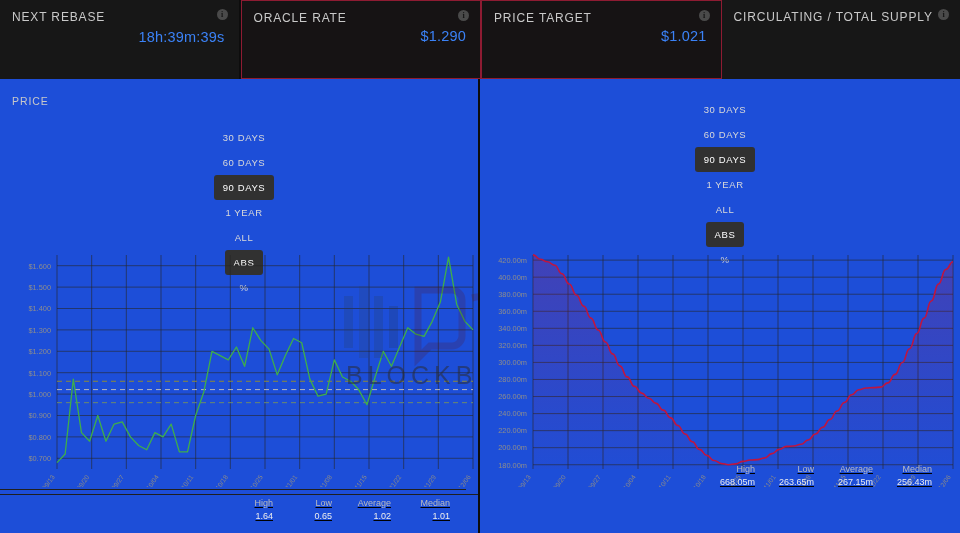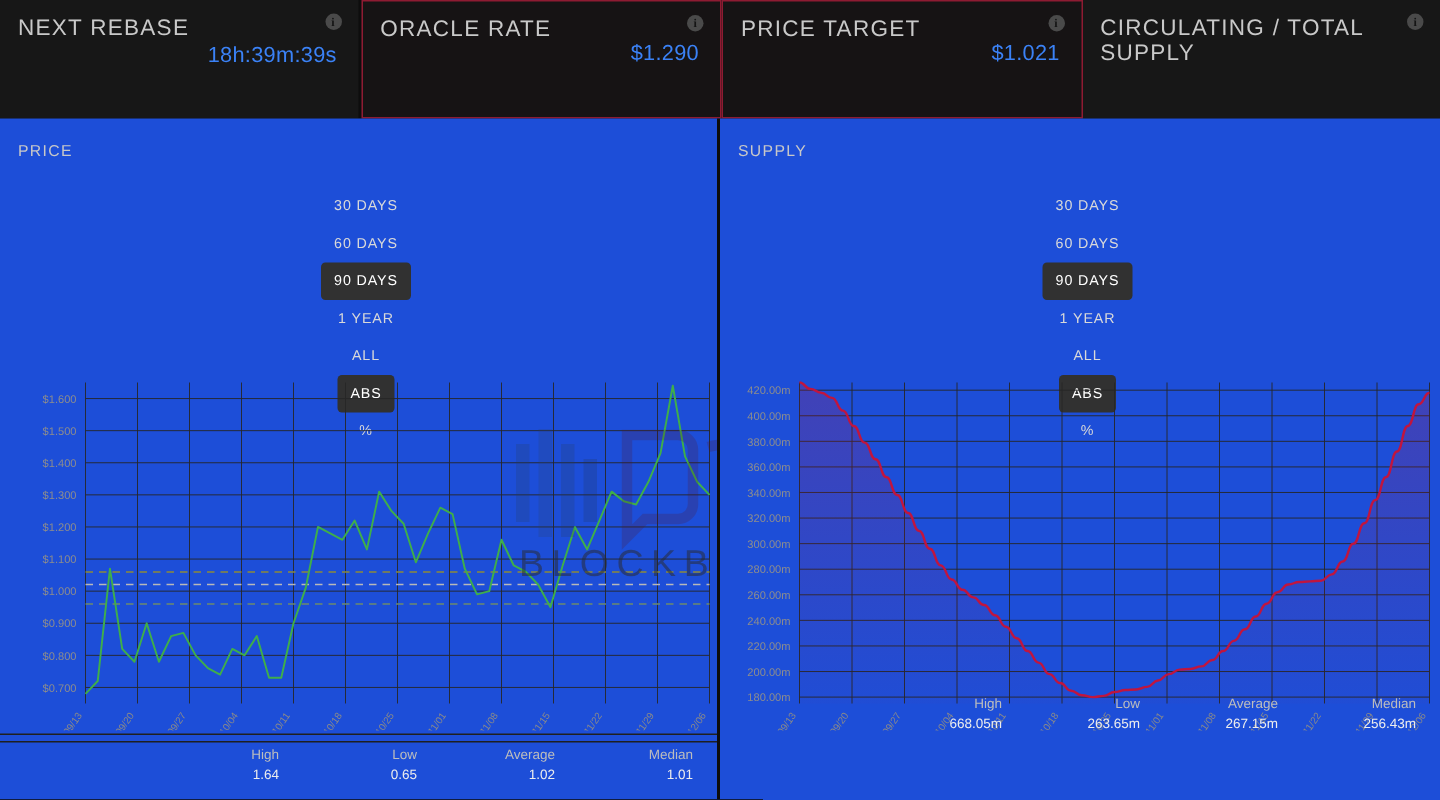--- a/index.html
+++ b/index.html
@@ -14,21 +14,21 @@
   
   .statbar { display: flex; height: 79px; width: 960px; background: #171717; }
   .stat {
     position: relative; flex: 1 1 0; height: 79px;
     background: #171717; padding: 10px 14px 0 12px;
     border-right: 2px solid #0d0d0d;
   }
   .stat:last-child { border-right: none; }
   .stat.highlight { border: 1px solid #8e1b32; background: #161314; }
   .stat-label {
-    font-size: 15px; letter-spacing: .85px; color: #c9c9c9;
+    font-size: 12px; letter-spacing: .85px; color: #c9c9c9;
     text-transform: uppercase; font-weight: 400;
   }
   .stat-value {
     position: absolute; right: 14px; bottom: 34px;
     font-size: 14.5px; font-weight: normal; color: #3b82f6; letter-spacing: .2px;
   }
   .info-icon {
     position: absolute; top: 9px; right: 11px;
     width: 11px; height: 11px; border-radius: 50%;
     background: #4a4a4a; color: #141414;
@@ -60,22 +60,22 @@
   .chart-wrap { position: absolute; left: 0; top: 168px; width: 481px; height: 240px; }
   .chart-svg { display: block; }
   .axis-label { font-size: 7.4px; fill: #8d8d8d; font-family: "Liberation Sans", sans-serif; }
   .xaxis-label {
     font-size: 6.6px; fill: #8a8a8a; font-family: "Liberation Sans", sans-serif;
   }
   .gridline { stroke: #262626; stroke-width: .6; }
 
   
   .statfoot {
-    position: absolute; bottom: 0; right: 0; display: flex;
-    padding: 8px 16px 12px 0; gap: 40px;
+    position: absolute; bottom: 0; right: 12px; display: flex;
+    padding: 8px 16px 12px 0; gap: 7px; text-decoration: underline;
   }
   .statfoot.left-panel { border-top: 1px solid #202020; width: 481px; justify-content: flex-end; }
   .sf-col { min-width: 52px; text-align: right; }
   .sf-key { font-size: 9px; color: #bdbdbd; margin-bottom: 3px; }
   .sf-val { font-size: 9px; color: #ededed; }
 
   .divider-line {
     position: absolute; left: 0; bottom: 38px; width: 481px; height: 1px;
     background: #1f1f1f;
   }
@@ -216,21 +216,20 @@
           <div class="sf-val">1.02</div>
         </div>
         <div class="sf-col">
           <div class="sf-key">Median</div>
           <div class="sf-val">1.01</div>
         </div>
       </div>
     </div>
 
     <div class="panel right">
-      <div class="panel-title">SUPPLY</div>
 
       <div class="tabs">
         <div class="tab">30 DAYS</div>
         <div class="tab">60 DAYS</div>
         <div class="tab active">90 DAYS</div>
         <div class="tab">1 YEAR</div>
         <div class="tab">ALL</div>
         <div class="tab-gap"></div>
         <div class="tab active">ABS</div>
         <div class="tab">%</div>

